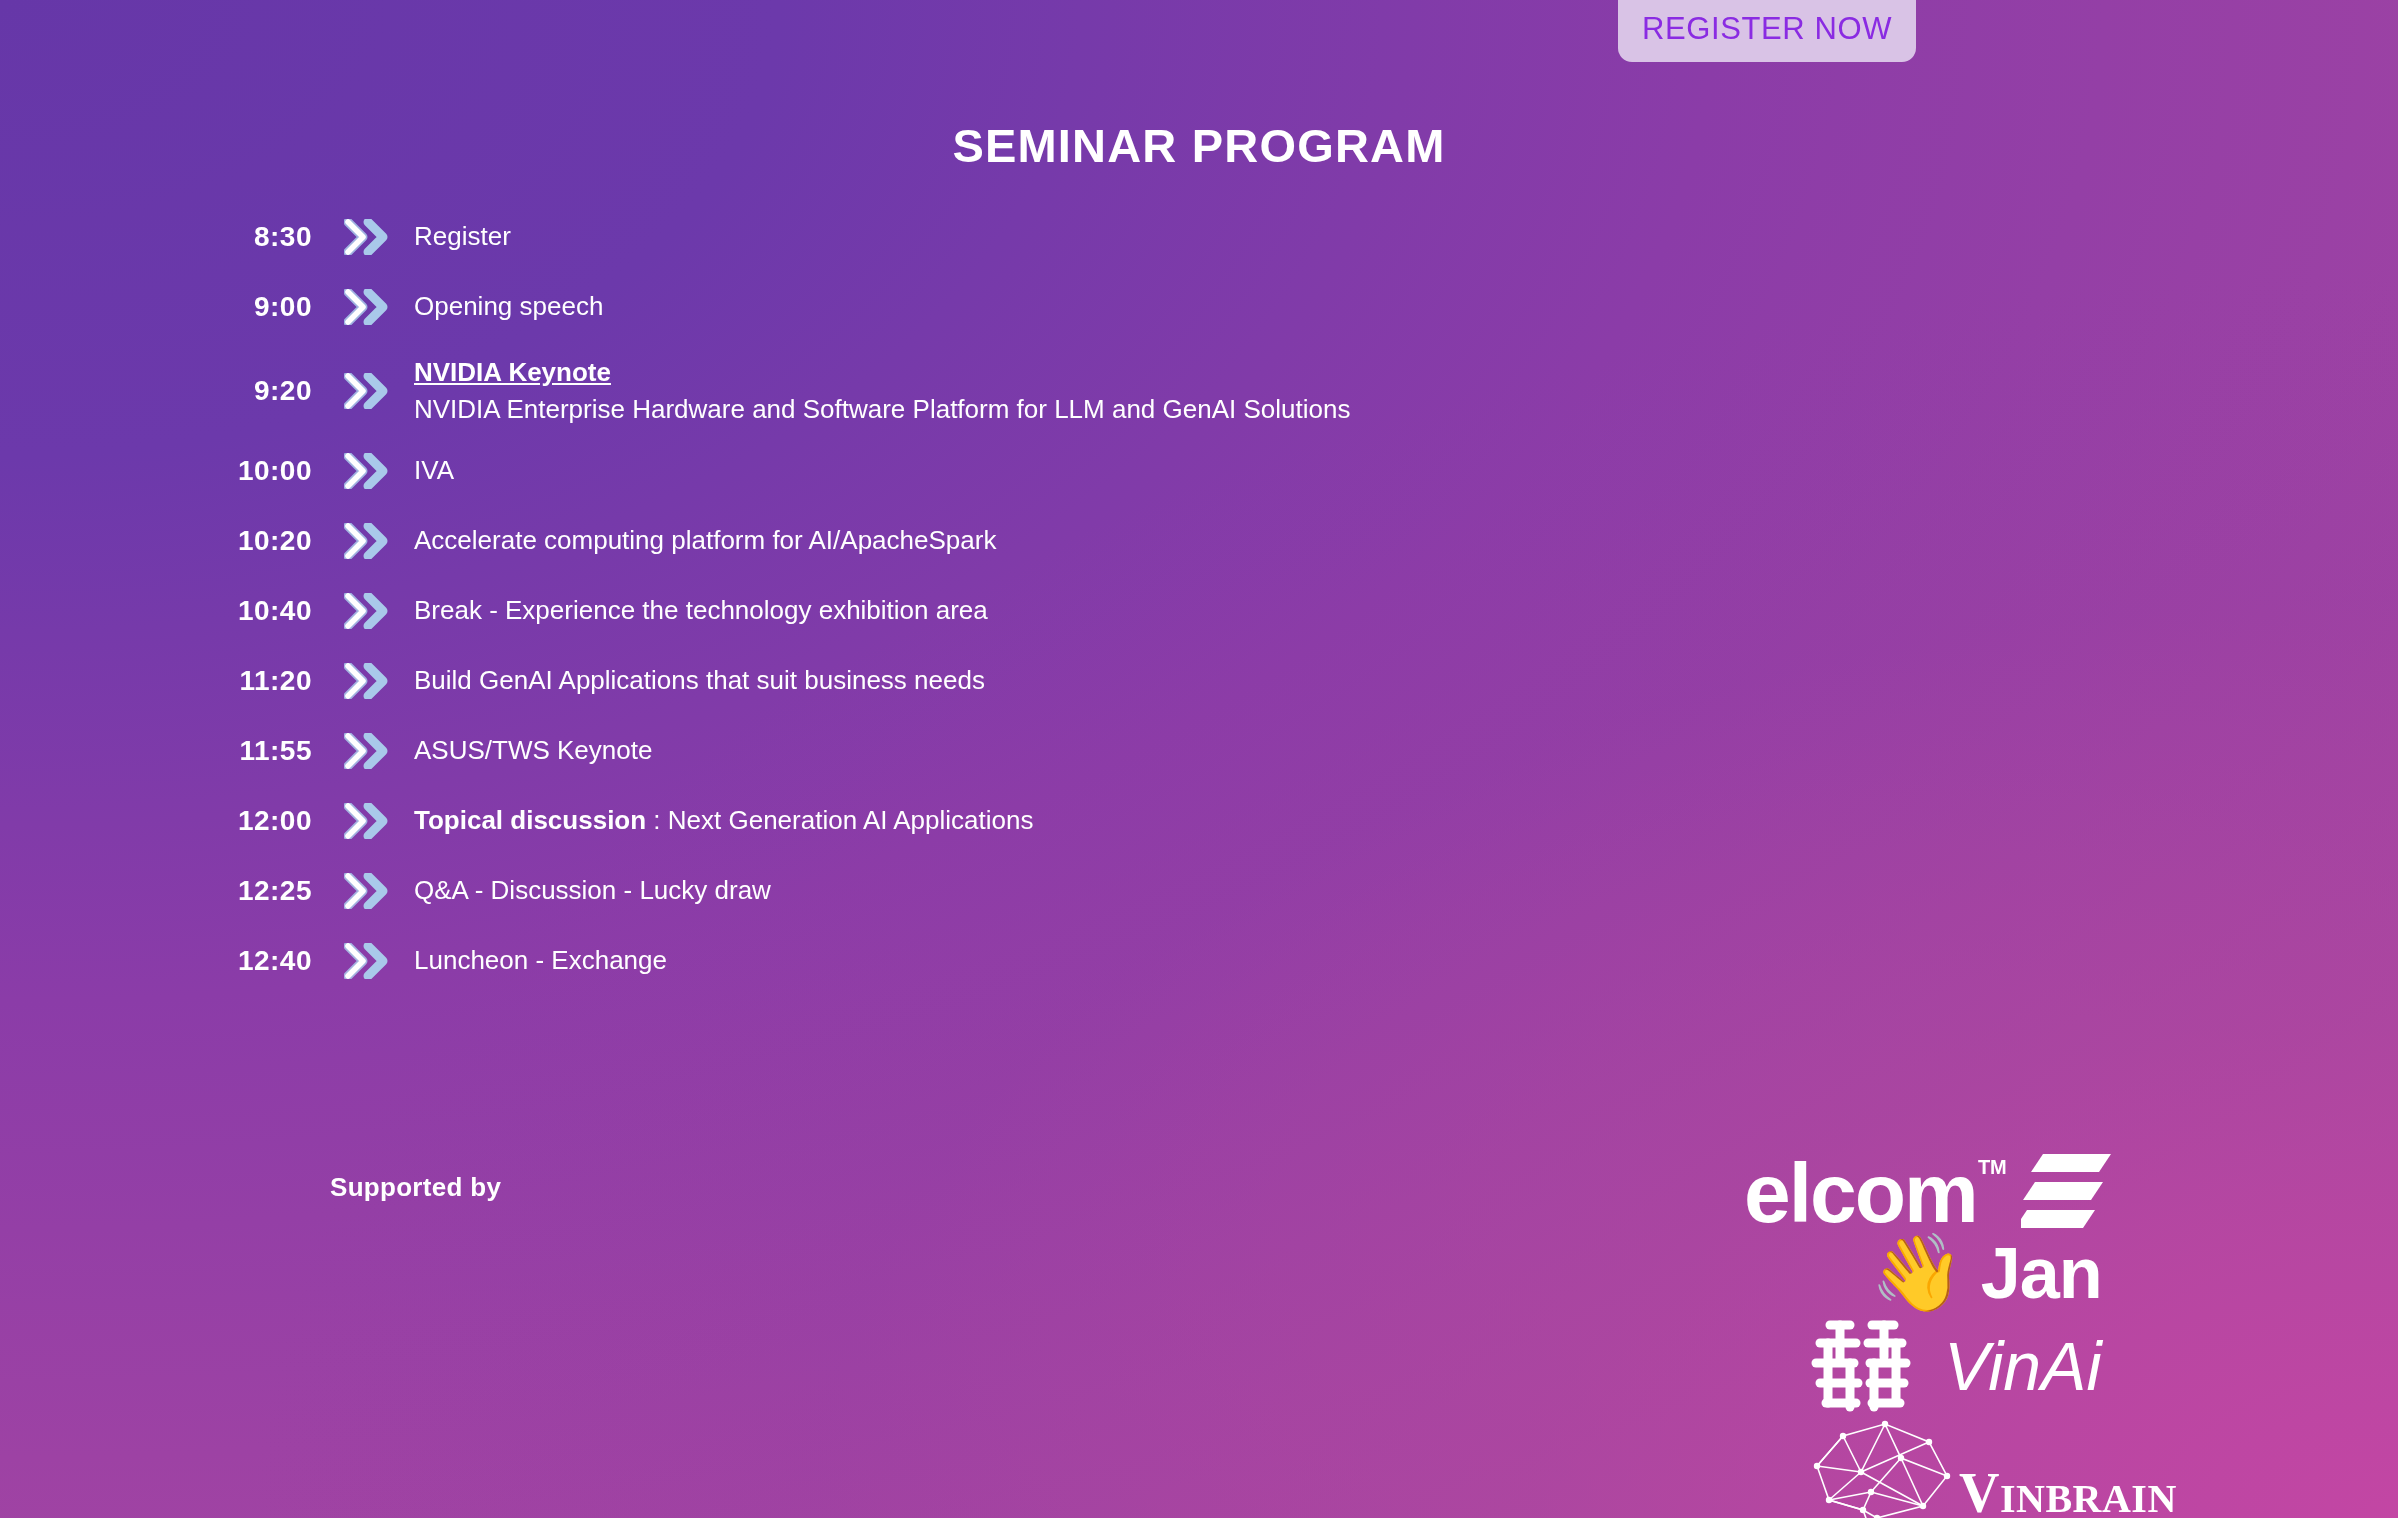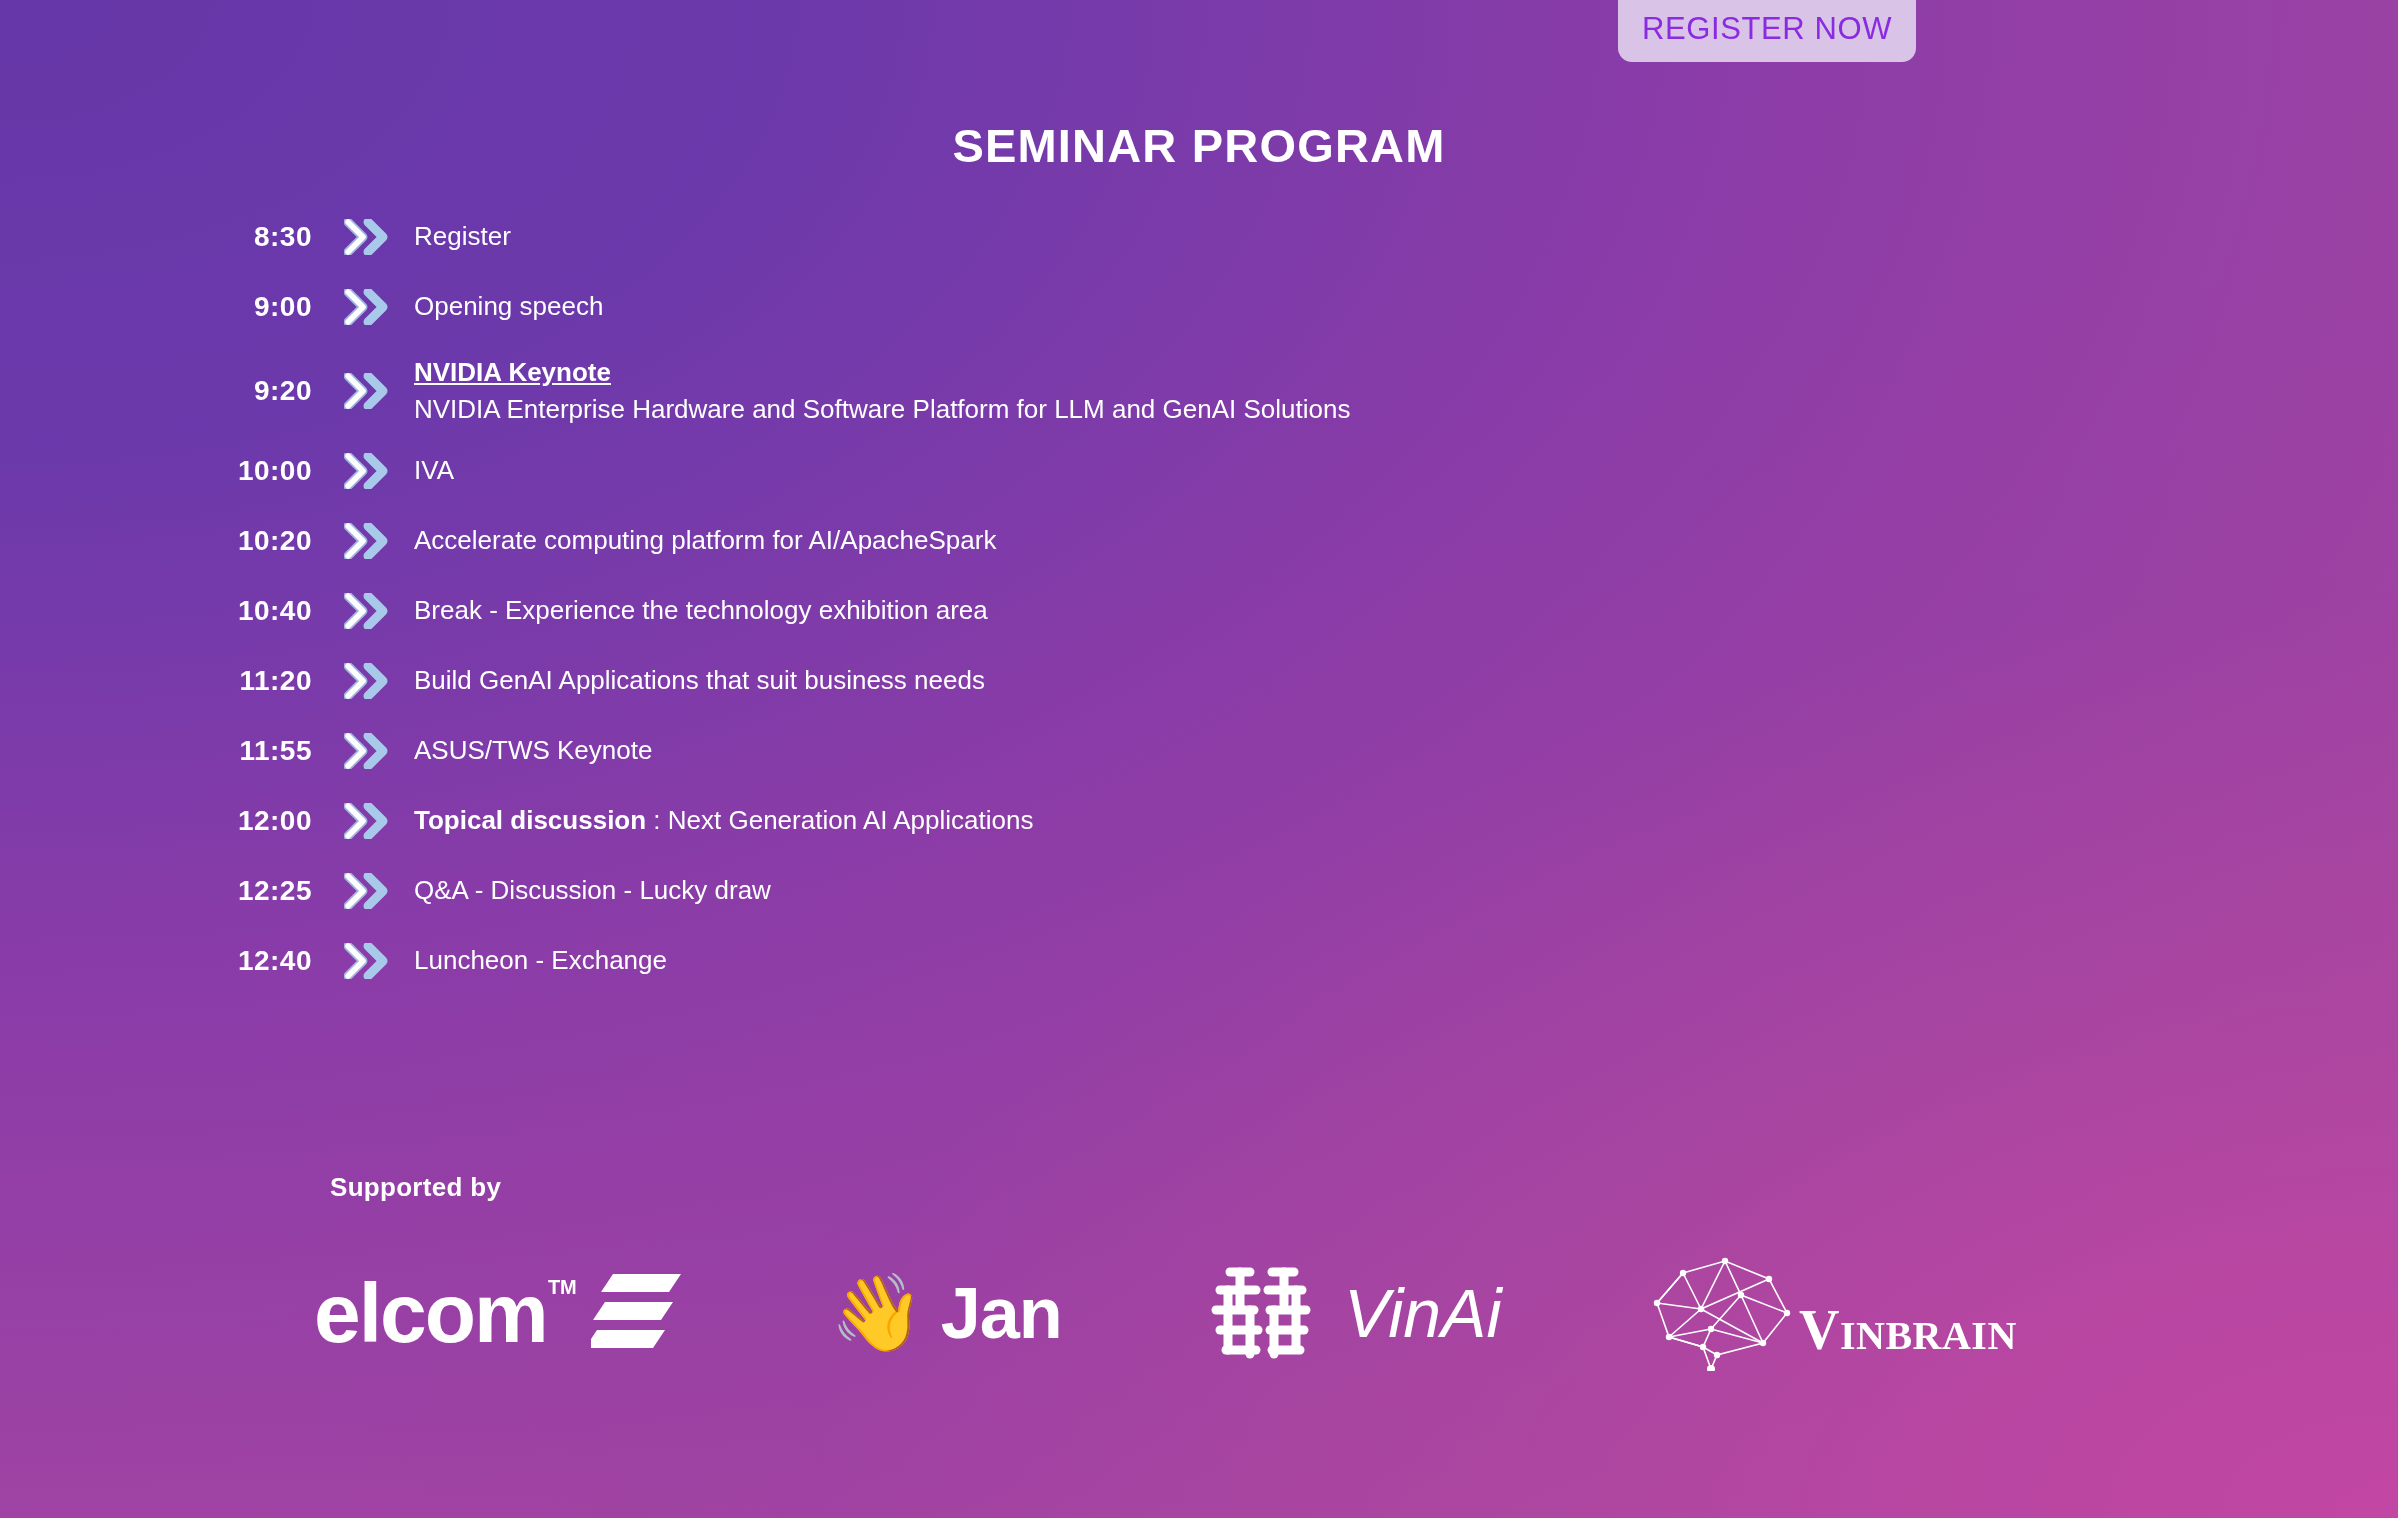--- a/index.html
+++ b/index.html
@@ -94,25 +94,26 @@
   .supported-label {
     position:absolute;
     left:330px; top:1172px;
     color:#ffffff;
     font-size:26px;
     font-weight:bold;
     letter-spacing:0.3px;
   }
   .logos {
     position:absolute;
-    left:300px; top:1258px;
+    left:300px; top:1151px;
     width:1830px;
     height:130px;
     display:flex;
-    align-items:flex-start;
+    align-items:flex-end;
+    flex-direction:column;
   }
   .logo { display:flex; align-items:center; height:110px; }
   .logo-elcom   { width:400px; justify-content:flex-start; padding-left:14px;}
   .logo-jan     { width:390px; justify-content:flex-start; padding-left:130px;}
   .logo-vinai   { width:440px; justify-content:flex-start; padding-left:120px;}
   .logo-vinbrain{ width:440px; justify-content:flex-start; padding-left:115px;}
 
   .elcom-word {
     color:#ffffff;
     font-size:84px;

